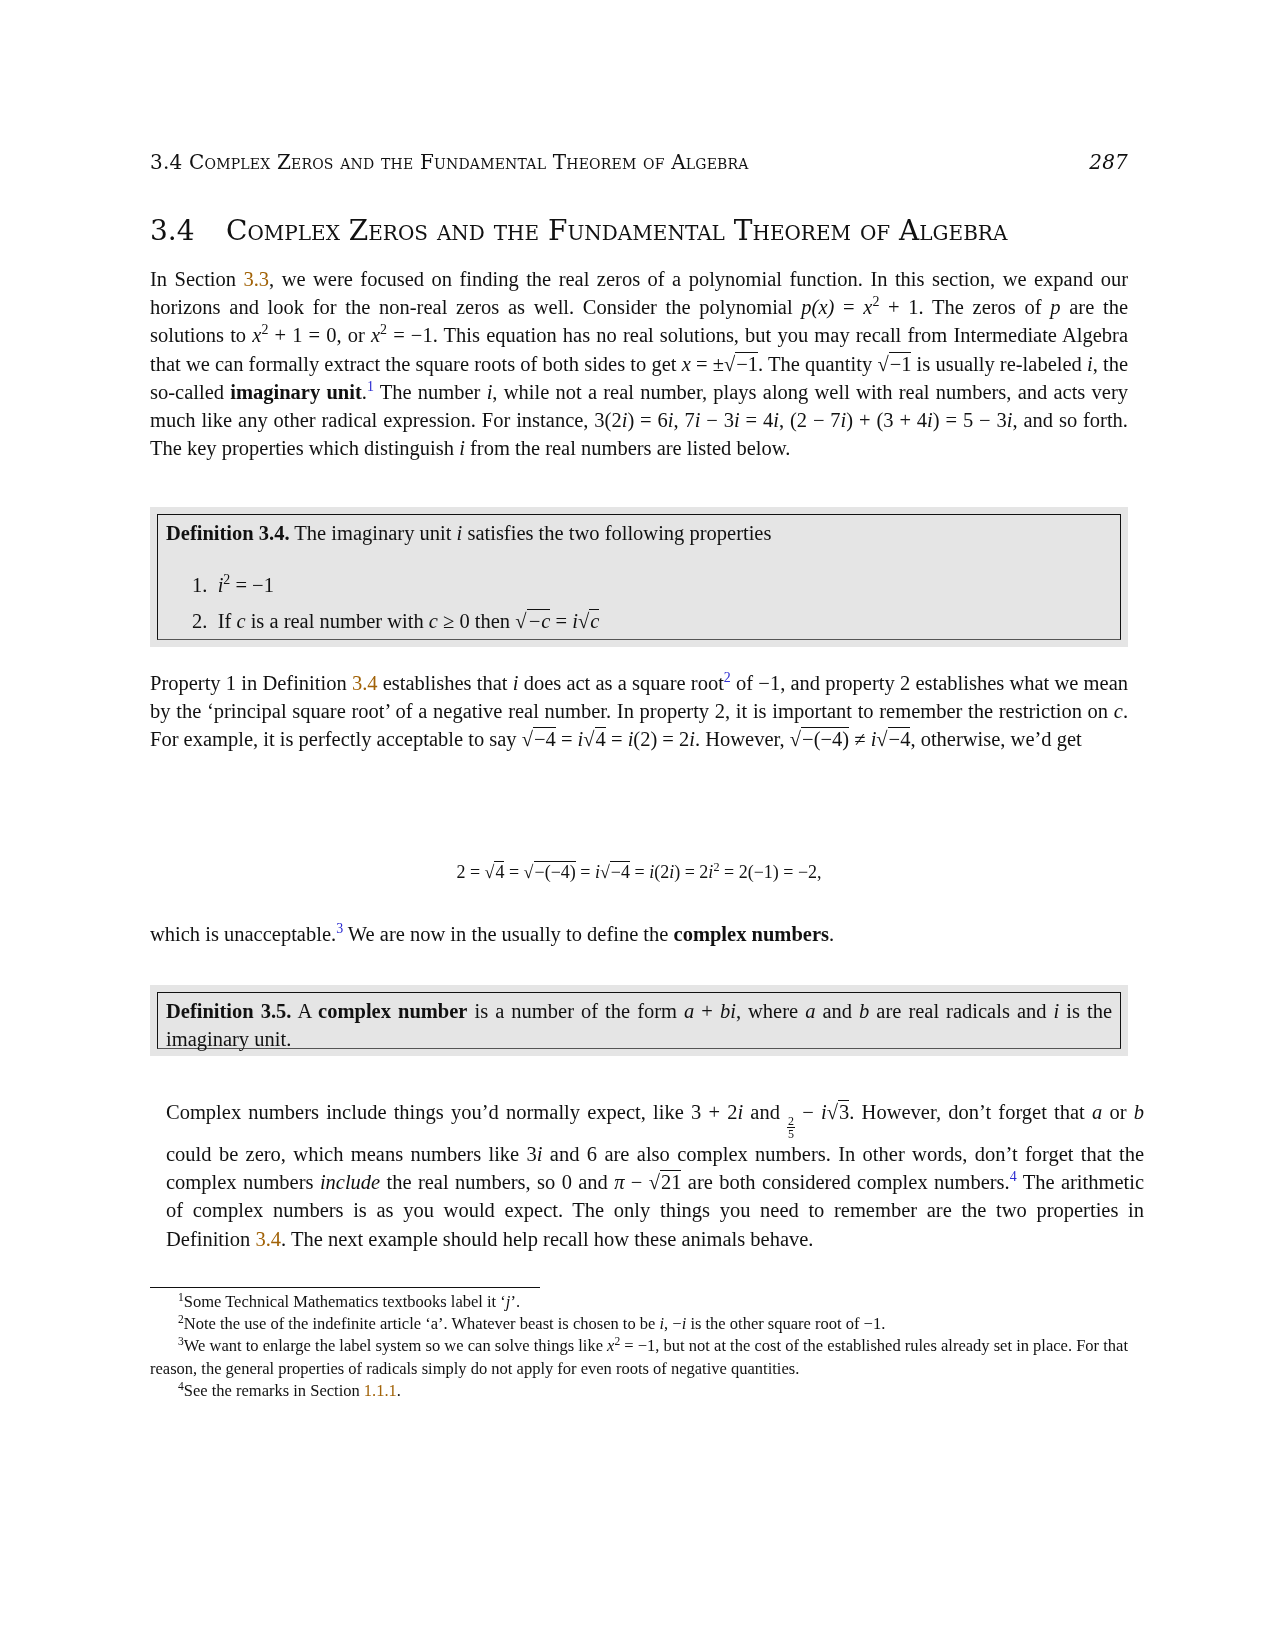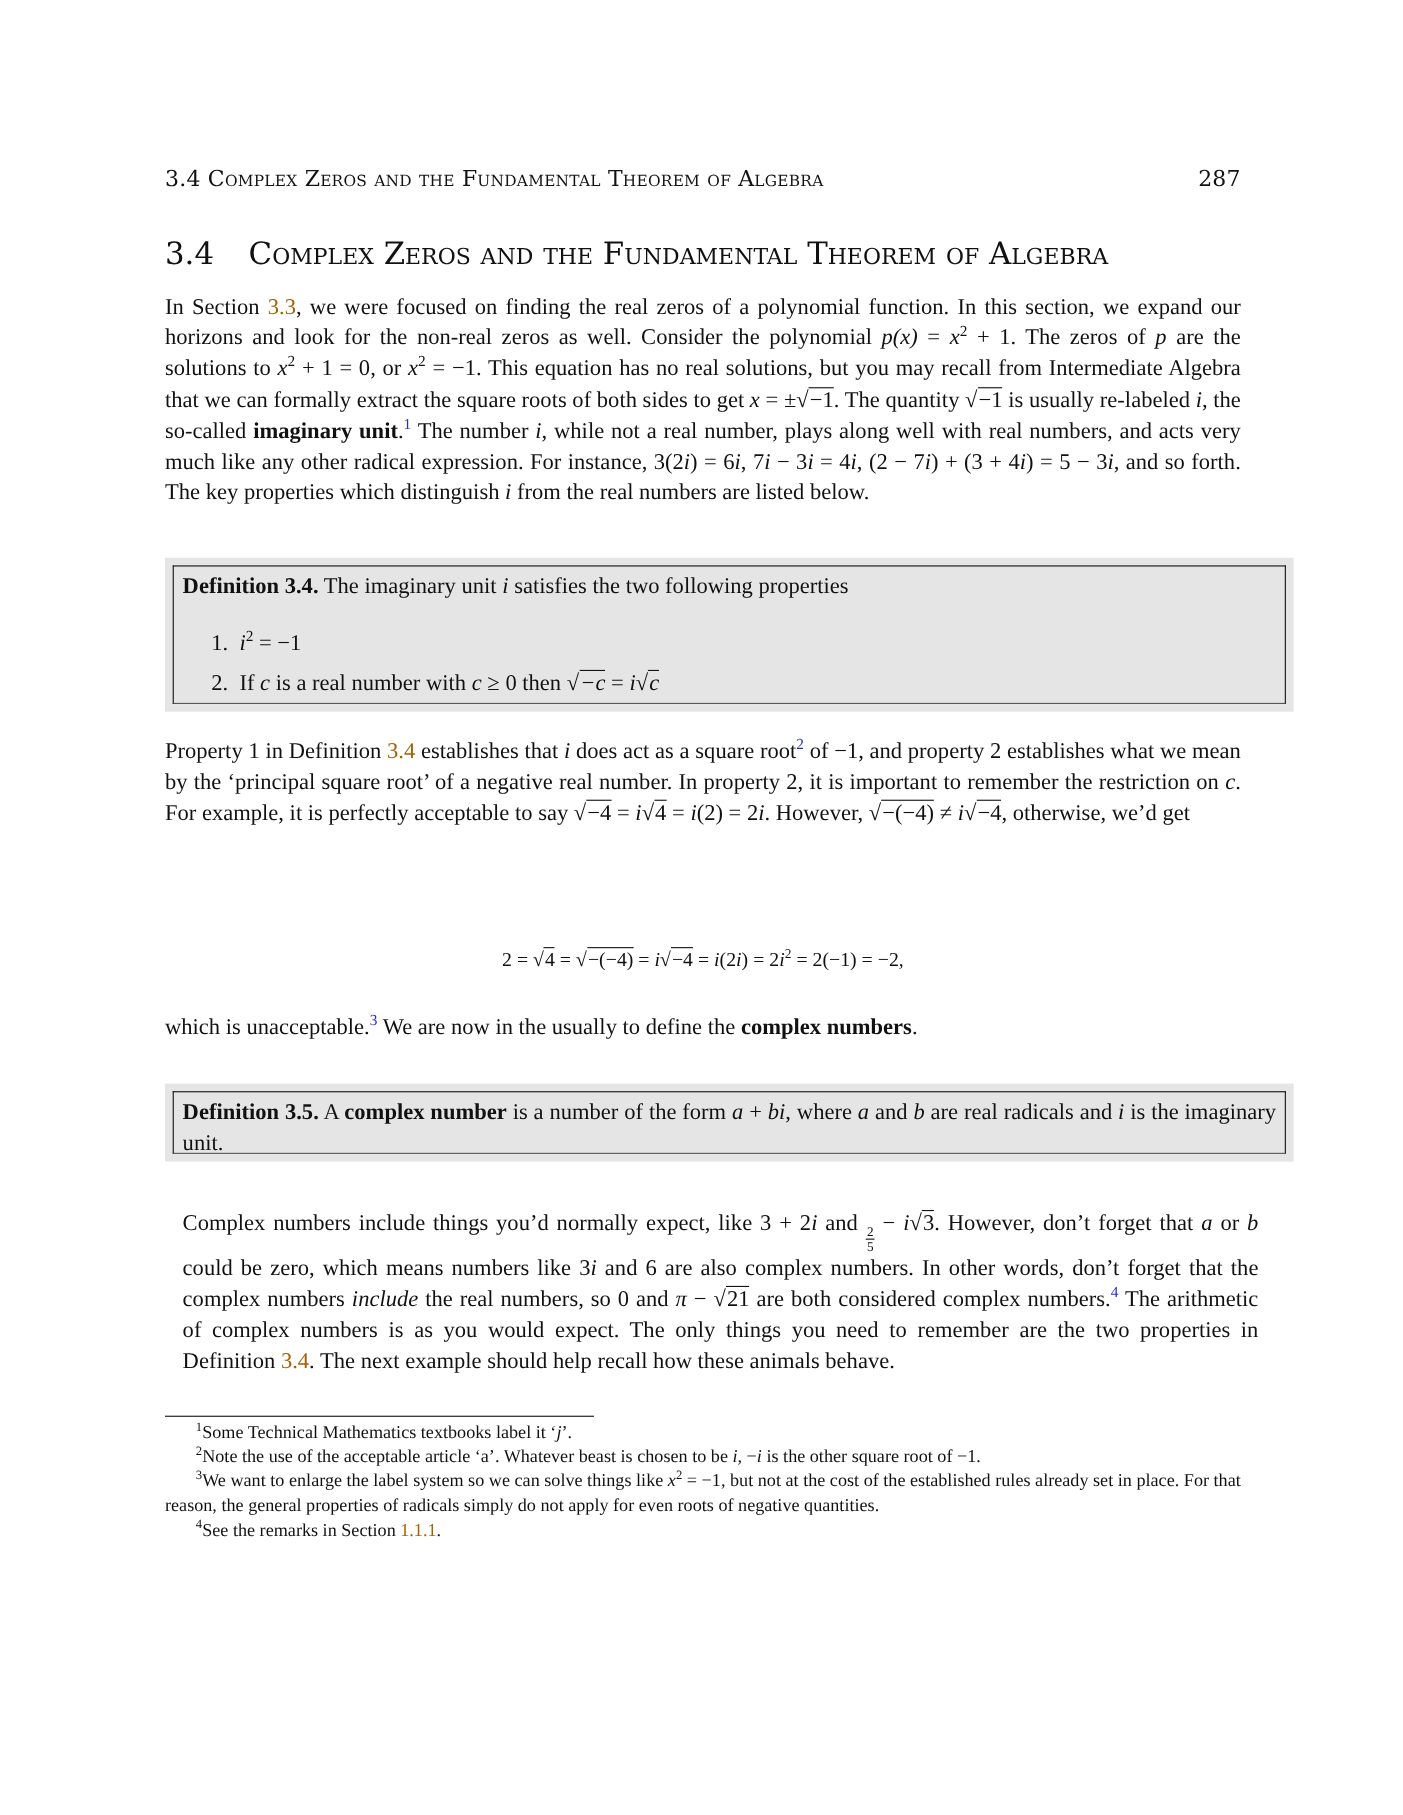--- a/index.html
+++ b/index.html
@@ -7,40 +7,40 @@
     width: 1275px; height: 1650px; position: relative; overflow: hidden;
     font-family: "DejaVu Serif", "Liberation Serif", serif;
     color: #111111;
   }
   .page { position: absolute; left: 150px; top: 0; width: 978px; }
   .running-head {
     position: absolute; top: 150px; left: 0; width: 978px;
     font-size: 20px; font-variant: small-caps; letter-spacing: 0.2px;
     display: flex; justify-content: space-between;
   }
-  .running-head .pg { font-variant: normal; }
+  .running-head .pg { font-variant: normal; font-style: italic; }
   .section-title {
     position: absolute; top: 214px; left: 0; width: 978px;
     font-size: 28px; font-variant: small-caps; white-space: nowrap;
   }
   .section-title .num { display: inline-block; width: 76px; }
   .para {
     position: absolute; left: 0; width: 978px;
     font-size: 20.5px; line-height: 28.2px; text-align: justify;
     font-family: "Liberation Serif", "DejaVu Serif", serif;
   }
   .m { font-style: italic; }
   .b { font-weight: bold; }
   .link { color: #a16207; }
   sup { font-size: 0.68em; line-height: 0; }
   sup.fn { color: #2a2ad0; }
   .sqrt { border-top: 1.2px solid #111; padding-left: 1px; }
   .rad::before { content: "√"; }
   .defbox-outer {
-    position: absolute; left: 0; width: 978px; background: #e5e5e5; padding-left: 48px;
+    position: absolute; left: 0; width: 978px; background: #e5e5e5;
   }
   .defbox {
     position: absolute; left: 7px; right: 7px; top: 7px; bottom: 7px;
     border: 1.5px solid #111; border-bottom-color: #555;
     font-family: "Liberation Serif", "DejaVu Serif", serif;
     font-size: 20.5px; line-height: 28px; padding: 4px 8px 0 8px;
   }
   .defitem { position: absolute; left: 34px; }
   .display-eq {
     position: absolute; top: 862px; left: 0; width: 978px; text-align: center;
@@ -97,18 +97,18 @@
   </div>
 
   <p class="para" style="top:1082px;margin:16px;"><span>Complex numbers include things you’d normally expect, like 3 + 2</span><span class="m">i</span><span> and </span><span class="frac">
         <span class="n">2</span>
         <span>5</span>
       </span><span> − </span><span class="m">i</span><span class="rad"></span><span class="sqrt">3</span><span>. However, don’t forget that </span><span class="m">a</span><span> or </span><span class="m">b</span><span> could be zero, which means numbers like 3</span><span class="m">i</span><span> and 6 are also complex numbers. In other words, don’t forget that the complex numbers </span><em>include</em><span> the real numbers, so 0 and </span><span class="m">π</span><span> − </span><span class="rad"></span><span class="sqrt">21</span><span> are both considered complex numbers.</span><sup class="fn">4</sup><span> The arithmetic of complex numbers is as you would expect. The only things you need to remember are the two properties in Definition </span><a class="link">3.4</a><span>. The next example should help recall how these animals behave.</span></p>
 
   <div class="fn-rule"></div>
   <div class="footnotes">
     <div class="footnote"><sup>1</sup><span>Some Technical Mathematics textbooks label it ‘</span><span class="m">j</span><span>’.</span></div>
-    <div class="footnote"><sup>2</sup><span>Note the use of the acceptable article ‘a’. Whatever beast is chosen to be </span><span class="m">i</span><span>, −</span><span class="m">i</span><span> is the other square root of −1.</span></div>
+    <div class="footnote"><sup>2</sup><span>Note the use of the indefinite article ‘a’. Whatever beast is chosen to be </span><span class="m">i</span><span>, −</span><span class="m">i</span><span> is the other square root of −1.</span></div>
     <div class="footnote"><sup>3</sup><span>We want to enlarge the label system so we can solve things like </span><span class="m">x</span><sup>2</sup><span> = −1, but not at the cost of the established rules already set in place. For that reason, the general properties of radicals simply do not apply for even roots of negative quantities.</span></div>
     <div class="footnote"><sup>4</sup><span>See the remarks in Section </span><a class="link">1.1.1</a><span>.</span></div>
   </div>
 
 </div>
 
 </body></html>

